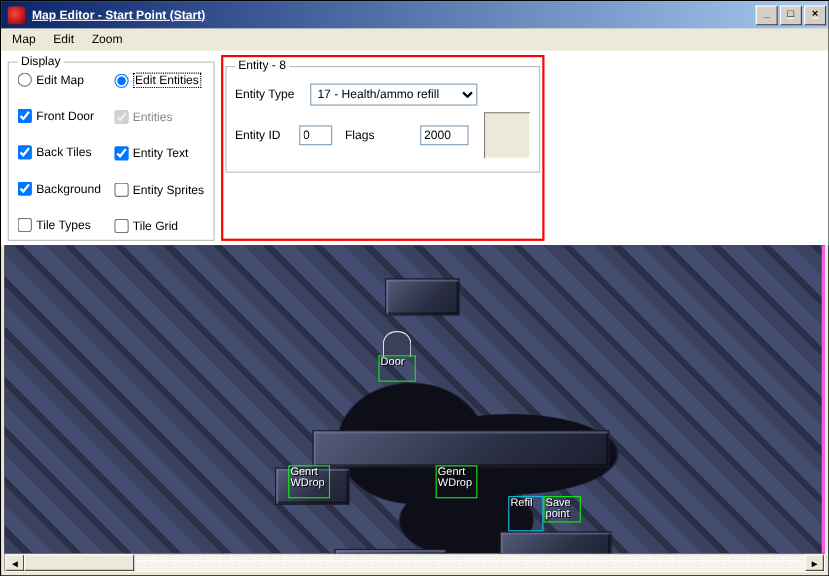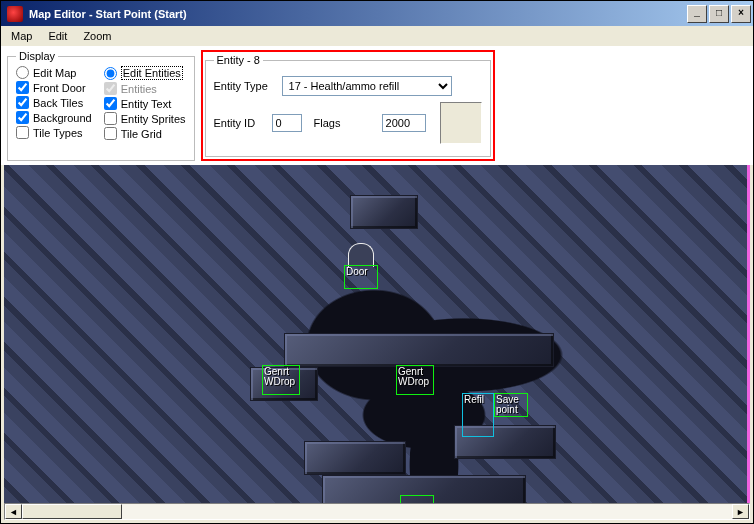--- a/index.html
+++ b/index.html
@@ -21,20 +21,21 @@
 }
 .titlebar {
   height: 25px;
   background: linear-gradient(to bottom, #0a246a 0%, #3a6ea5 50%, #0a246a 100%);
   background: linear-gradient(to right, #0a246a, #a6caf0);
   display: flex;
   align-items: center;
   padding: 0 2px;
   color: #fff;
   font-weight: bold;
+  text-decoration: underline;
 }
 .titlebar .icon {
   width: 16px; height: 16px; margin: 0 4px;
   background: radial-gradient(circle at 40% 40%, #f44, #800);
   border-radius: 2px;
 }
 .titlebar .title { flex: 1; padding-left: 2px; }
 .titlebar .btns { display: flex; gap: 2px; }
 .titlebar .btn {
   width: 20px; height: 18px;
@@ -70,21 +71,21 @@
 fieldset {
   border: 1px solid #bbb;
   padding: 4px 8px 6px 8px;
 }
 legend { padding: 0 3px; }
 
 .display-group {
   display: flex;
   gap: 12px;
 }
-.display-col { display: flex; flex-direction: column; gap: 2px; }
+.display-col { display: flex; flex-direction: column; gap: 20px; }
 .opt { display: flex; align-items: center; gap: 4px; white-space: nowrap; }
 .opt input { margin: 0; }
 .opt .lbl.disabled { color: #888; }
 .opt .sel {
   border: 1px dotted #000;
   padding: 0 1px;
 }
 
 .entity-wrap {
   border: 2px solid #f00;
@@ -289,21 +290,21 @@
         </div>
       </div>
     </fieldset>
 
     <div class="entity-wrap">
       <fieldset class="entity-group">
         <legend>Entity - 8</legend>
 
         <div class="entity-row">
           <label>Entity Type</label>
-          <select class="sel-box" style="width:170px">
+          <select class="sel-box" style="width:152px">
             <option>17 - Health/ammo refill</option>
           </select>
         </div>
 
         <div class="entity-row">
           <div style="display:flex;flex-direction:column;gap:6px;">
             <div style="display:flex;align-items:center;gap:6px;">
               <label style="width:52px">Entity ID</label>
               <input class="txt" style="width: 30px;" value="0">
               <label style="margin-left:6px">Flags</label>
@@ -333,21 +334,21 @@
         <span class="etxt">Door</span>
       </div>
       <div class="entity-box" style="left:258px;top:200px;width:38px;height:30px">
         <span class="etxt">Genrt
 WDrop</span>
       </div>
       <div class="entity-box" style="left:392px;top:200px;width:38px;height:30px">
         <span class="etxt">Genrt
 WDrop</span>
       </div>
-      <div class="entity-box cyan" style="left:458px;top:228px;width:32px;height:44px">
+      <div class="entity-box cyan" style="left:458px;top:228px;width:32px;height:32px">
         <span class="etxt">Refil</span>
       </div>
       <div class="entity-box" style="left:490px;top:228px;width:34px;height:24px">
         <span class="etxt">Save
 point</span>
       </div>
       <div class="entity-box" style="left:396px;top:330px;width:34px;height:20px"></div>
 
       <div class="pink-strip"></div>
     </div>

